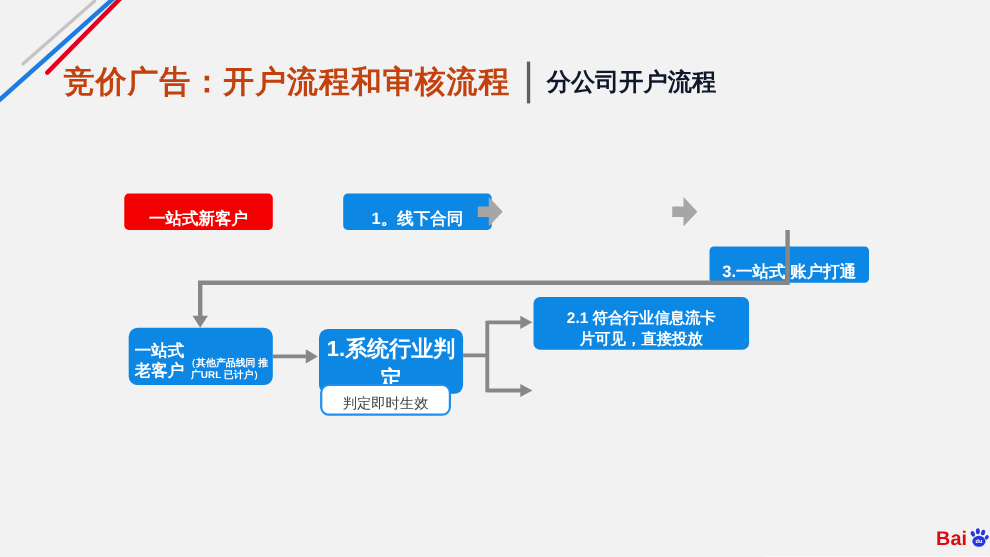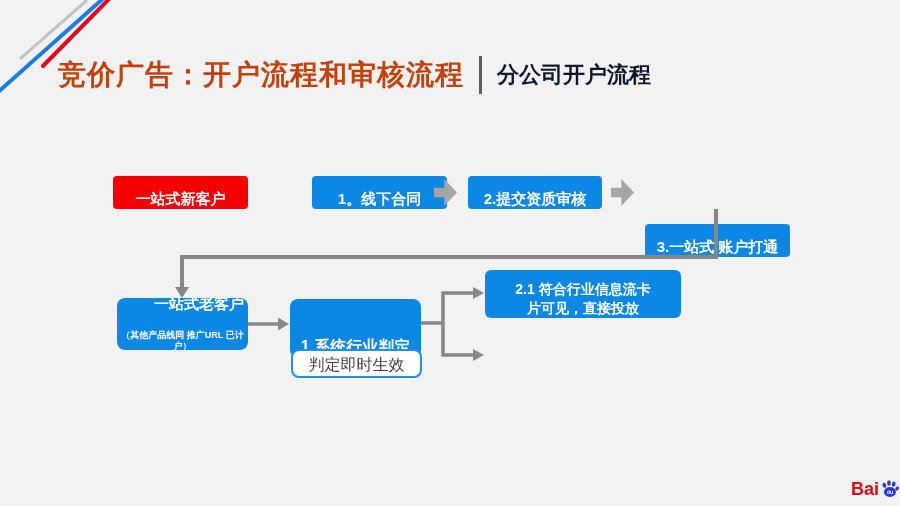--- a/index.html
+++ b/index.html
@@ -22,26 +22,26 @@
   #box-new{left:113px;top:176px;width:135px;}
   #box-step1{left:290px;top:176px;width:135px;margin-left:22px;}
   #box-step2{left:468px;top:176px;width:134px;}
   #box-step3{left:645px;top:176px;width:145px;margin-top:48px;}
 
   .block-arrow{position:absolute;top:179px;width:23px;height:27px;background:#a6a6a6;
        clip-path:polygon(0 32%,45% 32%,45% 0,100% 50%,45% 100%,45% 68%,0 68%);}
   #arrow-1{left:434px;}
   #arrow-2{left:611px;}
 
-  #box-old{left:117px;top:298px;width:131px;height:52px;border-radius:8px;flex-direction:column;padding:2px 4px;}
+  #box-old{left:117px;top:298px;width:131px;height:52px;border-radius:8px;flex-direction:row;padding:2px 4px;}
   #box-old .main{font-size:15px;line-height:1.25;}
   #box-old .note{font-size:9px;font-weight:bold;line-height:1.3;margin-top:16px;}
-  #box-judge{left:290px;top:299px;width:131px;height:59px;border-radius:8px;font-size:16px;}
-  #box-judge-note{left:291px;top:349px;width:131px;height:29px;border-radius:8px;background:#fff;
-       border:2px solid #1e90f0;color:#404040;font-size:16px;font-weight:normal;}
+  #box-judge{left:290px;top:299px;width:131px;height:59px;border-radius:8px;font-size:20px;}
+  #box-judge-note{left:291px;top:349px;width:119px;height:29px;border-radius:8px;background:#fff;
+       border:2px solid #1e90f0;color:#404040;font-size:13px;font-weight:normal;}
   #box-b21{left:485px;top:270px;width:196px;height:48px;border-radius:6px;font-size:14px;padding:0 28px;line-height:1.35;}
   #box-b22{left:485px;top:332px;width:196px;height:46px;border-radius:6px;font-size:14px;padding:0 12px;line-height:1.35;}
 
   .connectors{position:absolute;left:0;top:0;pointer-events:none;}
 
   
   .logo{position:absolute;left:851px;top:470px;display:flex;align-items:center;text-align:right;}
   .logo .bai{color:#dd0a14;font-size:18px;font-weight:bold;letter-spacing:0;}
   .logo .cn{color:#dd0a14;font-size:15px;font-weight:bold;margin-left:2px;}
   .logo .paw{width:27px;height:27px;margin:0 0 2px 1px;}
@@ -63,23 +63,20 @@
     <div class="subtitle">分公司开户流程</div>
   </div>
 
   <div class="box red row1" id="box-new">
     <span>一站式新客户</span>
   </div>
   <div class="box blue row1" id="box-step1">
     <span>1。线下合同</span>
   </div>
   <div class="block-arrow" id="arrow-1"></div>
-  <div class="box blue row1" id="box-step2">
-    <span>2.提交资质审核</span>
-  </div>
   <div class="block-arrow" id="arrow-2"></div>
   <div class="box blue row1" id="box-step3">
     <span>3.一站式 账户打通</span>
   </div>
 
   <div class="box blue" id="box-old">
     <div class="main">一站式老客户</div>
     <div class="note">（其他产品线同 推广URL 已计户）</div>
   </div>
   <div class="box blue" id="box-judge">

